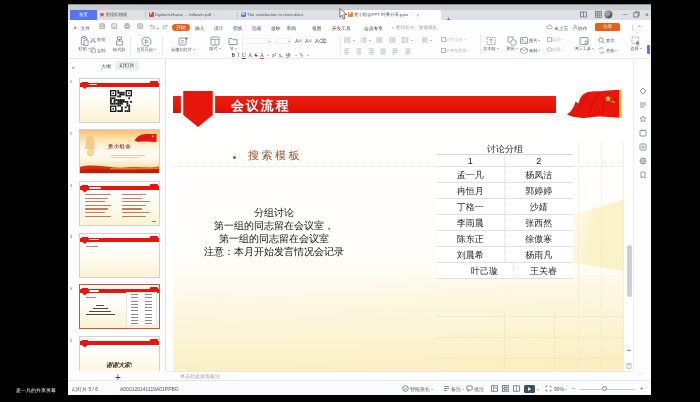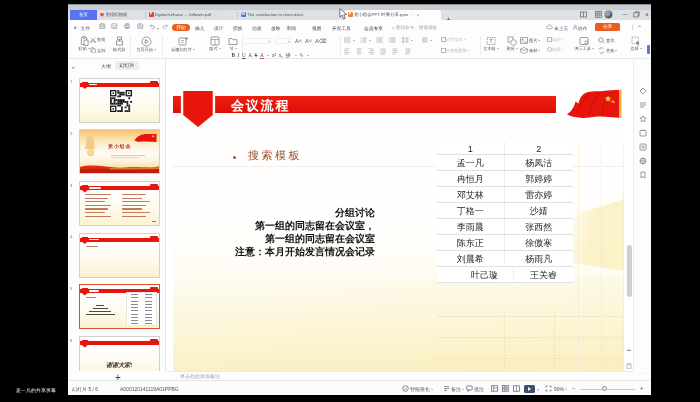--- a/index.html
+++ b/index.html
@@ -82,21 +82,21 @@
 
 #canvas { left:98px; top:0; width:467px; height:312px; background:#fff; overflow:hidden; }
 #slide { position:absolute; left:7px; top:6.5px; width:451px; height:306px; background:linear-gradient(180deg,#ffffff 0%,#fffefc 55%,#fefbf1 72%,#fdf7e2 88%,#fbf2d2 100%); }
 #banner { position:absolute; left:0; top:31px; width:383px; height:17px; background:linear-gradient(180deg,#ef1f10,#dd0e06); }
 #shield { position:absolute; left:6px; top:26px; width:38px; height:39px; }
 #slide-title { position:absolute; left:58px; top:31.5px; font-size:13px; font-weight:bold; color:#fff; letter-spacing:1.8px; white-space:nowrap; }
 #flag { position:absolute; left:392px; top:23px; width:59px; height:32px; }
 #bullet-line { position:absolute; left:75px; top:83px; font-size:11px; color:#9d4a24; font-family:"Liberation Serif",serif; font-weight:500; letter-spacing:2.5px; white-space:nowrap; }
 #bullet-dot { position:absolute; left:60px; top:90.5px; width:3px; height:3px; border-radius:50%; background:#a5512d; }
 #guide-line { position:absolute; left:0; top:100.5px; width:451px; border-top:1px dotted rgba(185,185,175,0.4); }
-#body-text { position:absolute; left:0px; top:141px; width:202px; text-align:right; font-size:10px; line-height:13px; font-weight:bold; color:#111; white-space:nowrap; }
+#body-text { position:absolute; left:0px; top:141px; width:202px; text-align:center; font-size:10px; line-height:13px; font-weight:normal; color:#111; white-space:nowrap; }
 #ntable { position:absolute; left:264px; top:77.5px; width:136px; background:#fff; font-size:9px; color:#1f1f1f; }
 #ntable .trow { display:flex; border-bottom:0.7px solid #e0e0e0; }
 #ntable .trow.thead { border-bottom:0.7px solid #d8d8d8; }
 #ntable .c1 { width:66.5px; text-align:center; }
 #ntable .c2 { width:69.5px; text-align:center; border-left:0.7px dotted #e0e0e0; }
 #ntable .full { width:136px; text-align:center; }
 .dotg { position:absolute; }
 
 
 #vscroll-thumb { left:461px; top:186px; width:4.5px; height:52px; background:#ccd0d6; border-radius:2.5px; }
@@ -713,35 +713,34 @@
         <div id="bullet-dot"></div>
         <div id="bullet-line">搜索模板</div>
         <div id="guide-line"></div>
         <div id="body-text">
             <div>分组讨论</div>
             <div>第一组的同志留在会议室，</div>
             <div>第一组的同志留在会议室</div>
             <div>注意：本月开始发言情况会记录</div>
           </div>
         <div id="ntable">
+            <div class="trow thead" style="height:12px;line-height:12px;">
+              <div class="full">讨论分组</div>
+            </div>
             <div class="trow" style="height:12.5px;line-height:12.5px;">
               <div class="c1">1</div>
               <div class="c2">2</div>
             </div>
             <div class="trow" style="height:16px;line-height:16px;">
               <div class="c1">孟一凡</div>
               <div class="c2">杨凤洁</div>
             </div>
             <div class="trow" style="height:16px;line-height:16px;">
               <div class="c1">冉恒月</div>
               <div class="c2">郭婷婷</div>
-            </div>
-            <div class="trow" style="height:16px;line-height:16px;">
-              <div class="c1">邓艾林</div>
-              <div class="c2">雷亦婷</div>
             </div>
             <div class="trow" style="height:16px;line-height:16px;">
               <div class="c1">丁格一</div>
               <div class="c2">沙婧</div>
             </div>
             <div class="trow" style="height:16px;line-height:16px;">
               <div class="c1">李雨晨</div>
               <div class="c2">张西然</div>
             </div>
             <div class="trow" style="height:16px;line-height:16px;">

